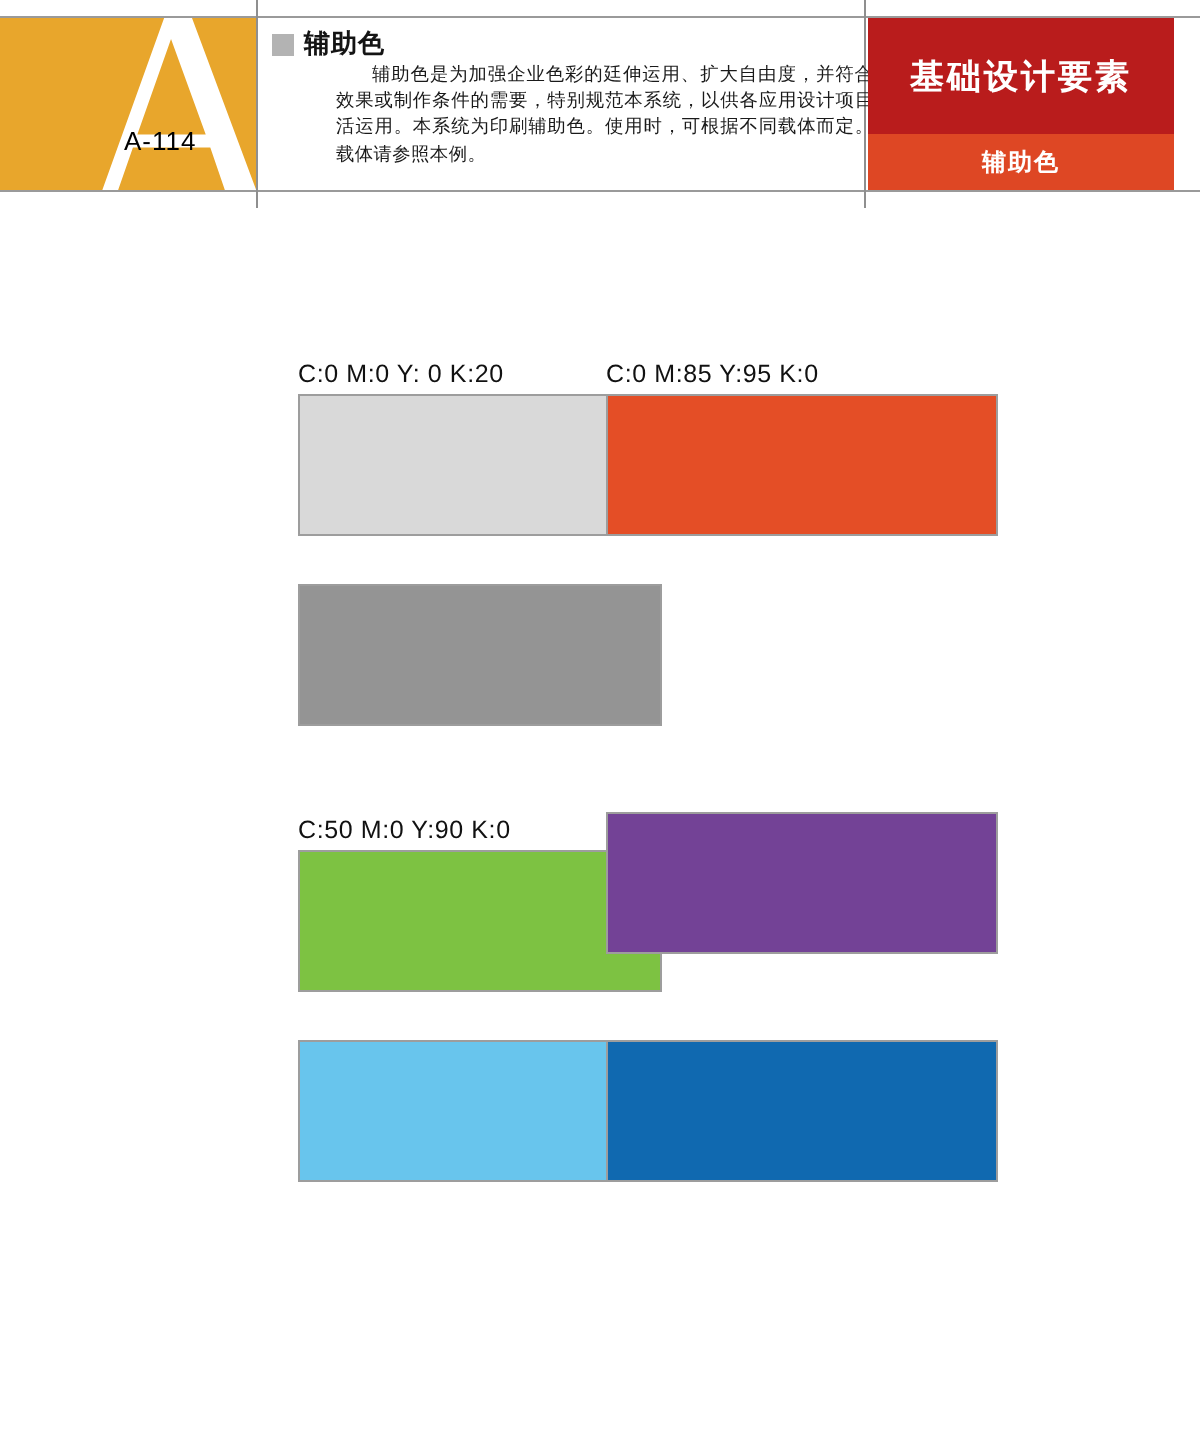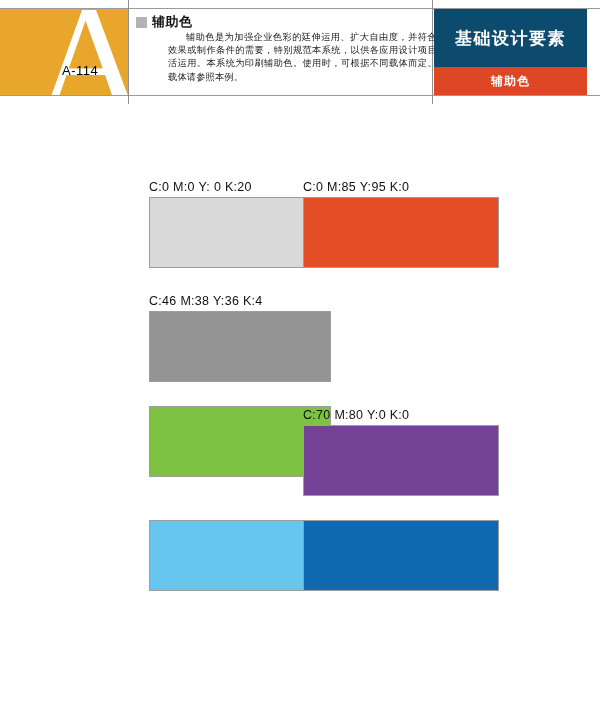--- a/index.html
+++ b/index.html
@@ -222,21 +222,21 @@
 
   <div class="desc-block">
     <div class="desc-title-row">
       <span class="desc-title-marker"></span>
       <span class="desc-title-text">辅助色</span>
     </div>
     <div class="desc-body">辅助色是为加强企业色彩的廷伸运用、扩大自由度，并符合不同效果或制作条件的需要，特别规范本系统，以供各应用设计项目的灵活运用。本系统为印刷辅助色。使用时，可根据不同载体而定。其他载体请参照本例。</div>
   </div>
 
   <div class="right-block">
-    <div class="right-title" style="background: #0c4a6e;">
+    <div class="right-title" style="background: #b91c1c;">
       <span>基础设计要素</span>
     </div>
     <div class="right-sub" style="background: rgb(222, 71, 36);">
       <span>辅助色</span>
     </div>
   </div>
 </div>
 
 <div class="swatch-grid">
 
@@ -246,32 +246,31 @@
       <div class="swatch-chip" style="background: rgb(217, 217, 217);"></div>
     </div>
     <div class="swatch-cell col-right">
       <div class="swatch-label">C:0  M:85  Y:95 K:0</div>
       <div class="swatch-chip" style="background: rgb(228, 78, 38);"></div>
     </div>
   </div>
 
   <div class="swatch-row">
     <div class="swatch-cell col-left">
-      <div class="swatch-label">C:46  M:38  Y:36 K:4</div>
       <div class="swatch-chip" style="background: rgb(148, 148, 148);"></div>
     </div>
   </div>
 
 
   <div class="swatch-row">
     <div class="swatch-cell col-left">
+      <div class="swatch-label">C:50 M:0  Y:90 K:0</div>
       <div class="swatch-chip" style="background: rgb(125, 194, 66);"></div>
     </div>
     <div class="swatch-cell col-right">
-      <div class="swatch-label">C:70  M:80  Y:0 K:0</div>
       <div class="swatch-chip" style="background: rgb(115, 66, 150);"></div>
     </div>
   </div>
 
   <div class="swatch-row">
     <div class="swatch-cell col-left">
       <div class="swatch-chip" style="background: rgb(104, 197, 237);"></div>
     </div>
     <div class="swatch-cell col-right">
       <div class="swatch-chip" style="background: rgb(16, 105, 176);"></div>

